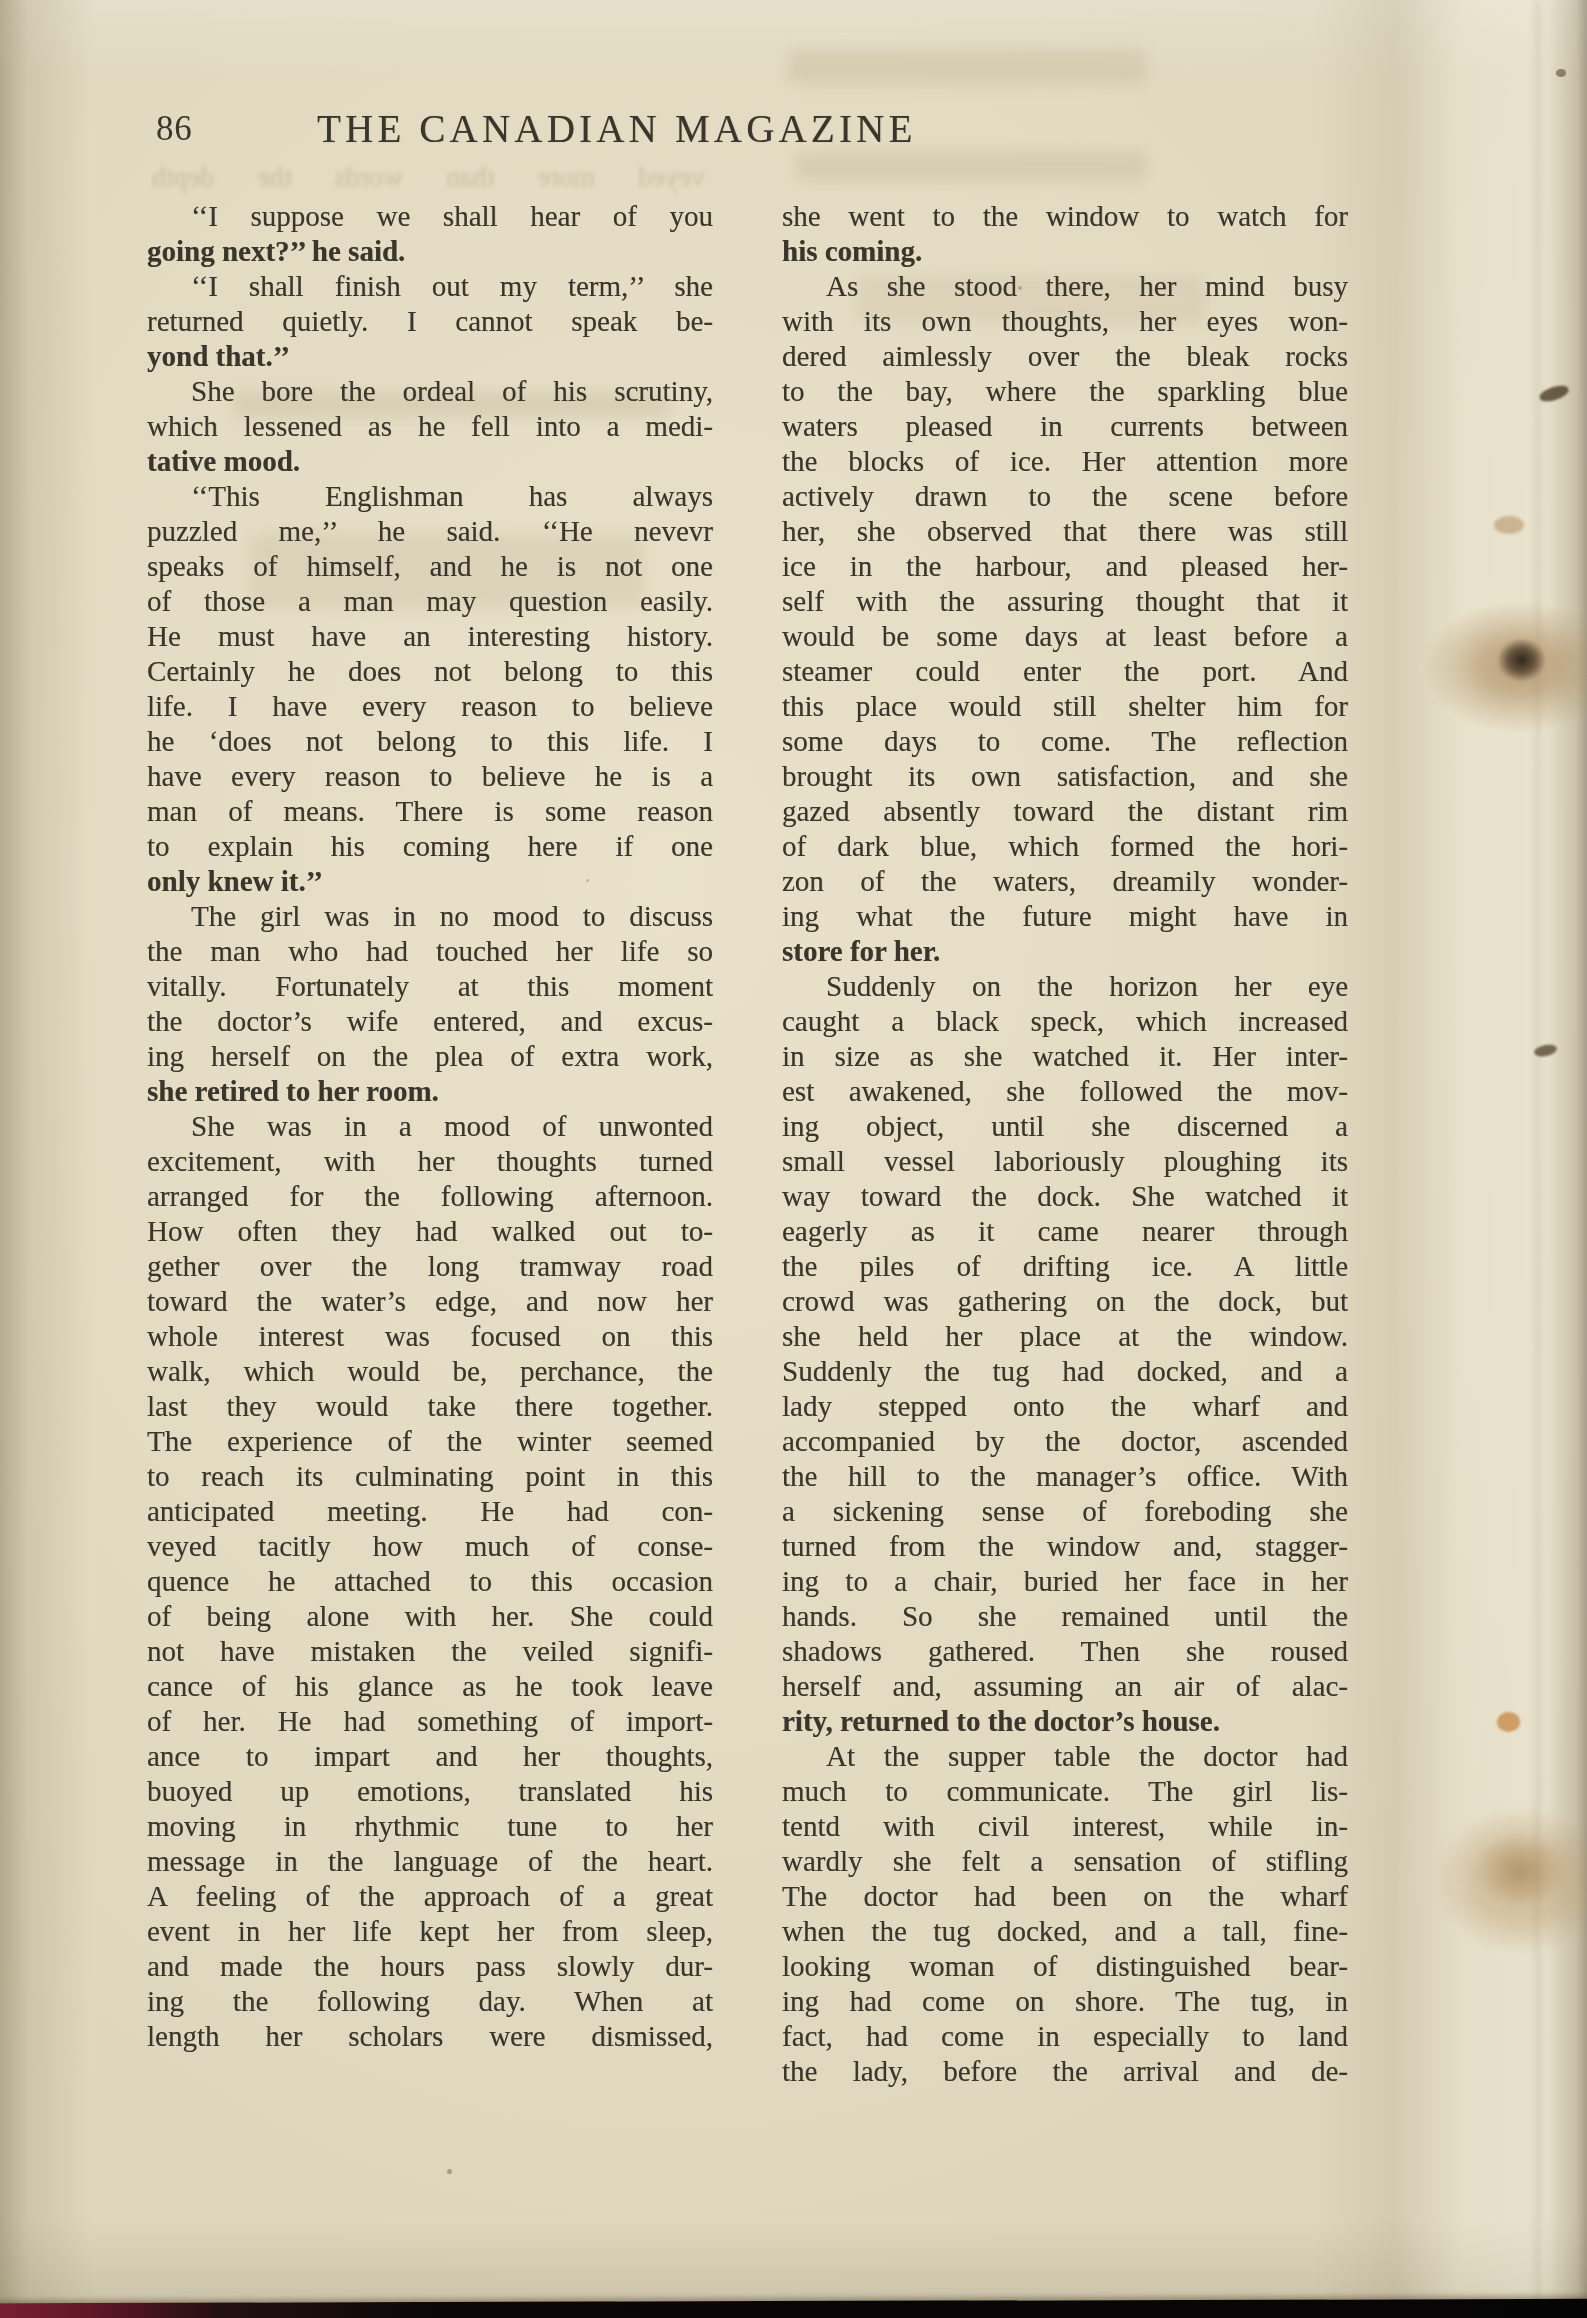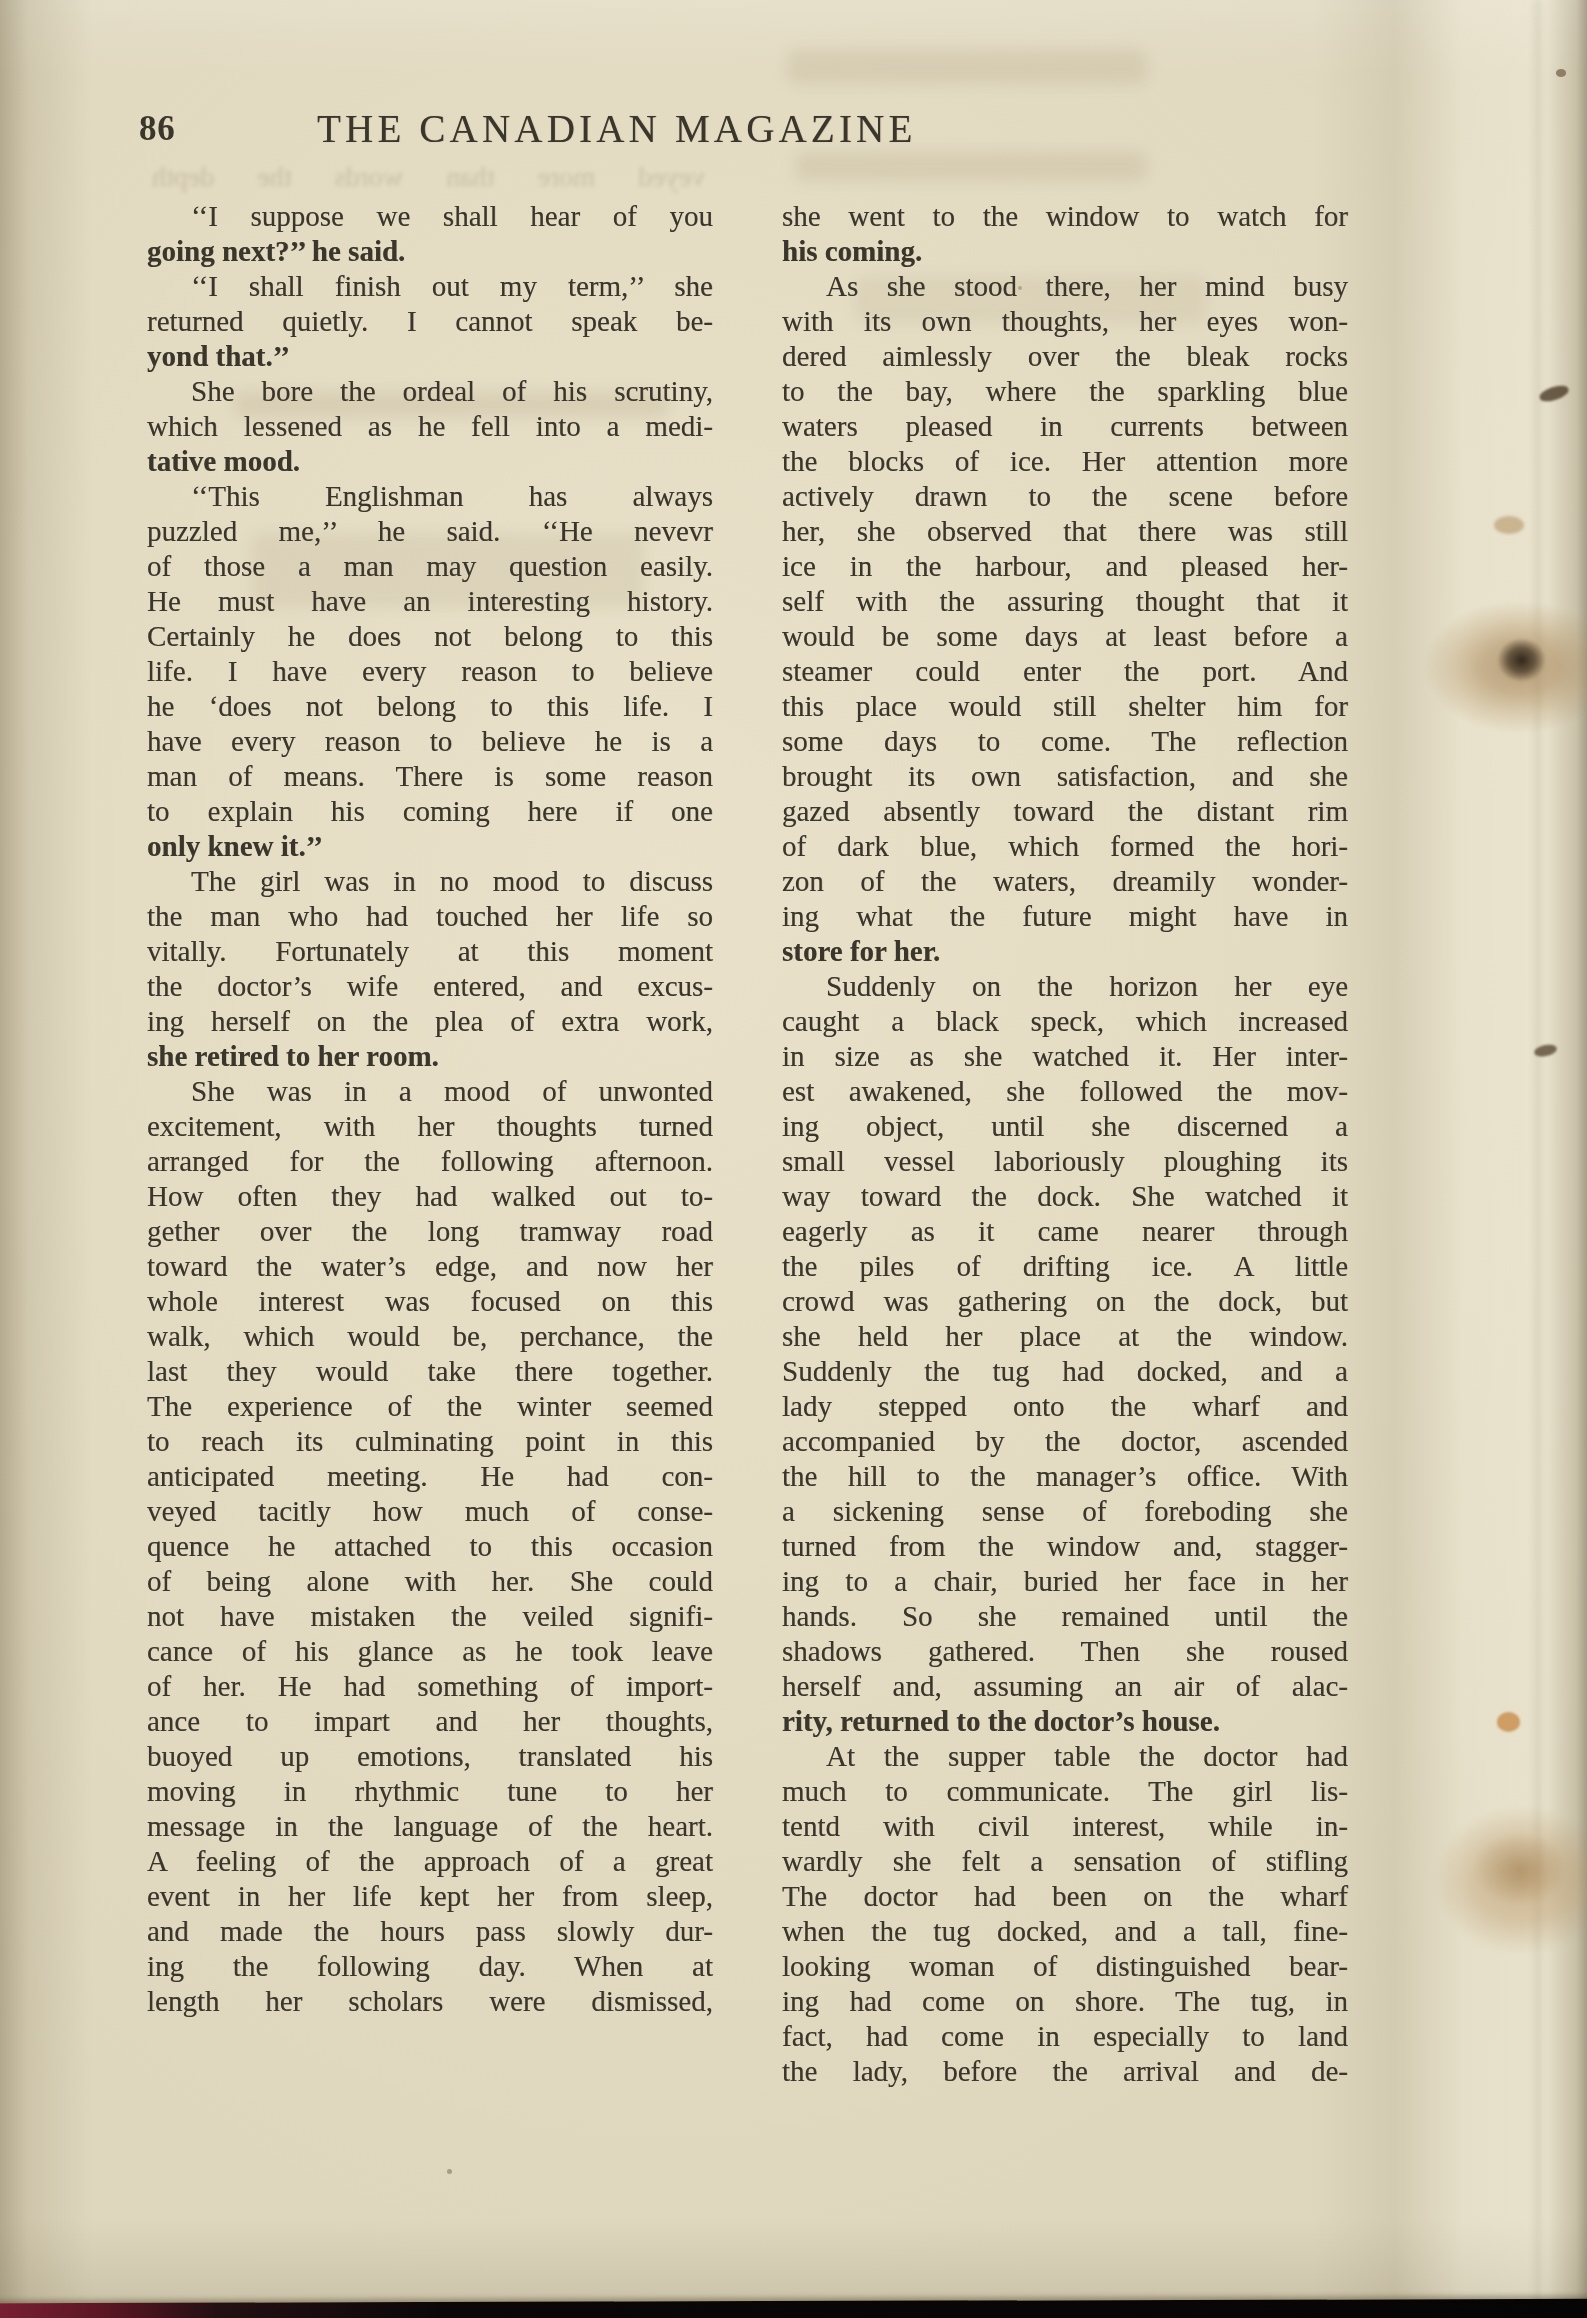--- a/index.html
+++ b/index.html
@@ -55,41 +55,42 @@
     background:linear-gradient(90deg,#7a2034 0%, #5c1624 7%, #241013 14%, #0b0709 28%, #060505 100%);
     box-shadow:0 -3.3px 5px rgba(90,78,54,.45);}
 </style>
 </head>
 <body>
 
 <div class="page">
 
   <div class="crease" style="left:1534px;"></div>
 
-  <div class="page-number" style="left:139px;top:109px;font-weight:bold;">86</div>
+  <div class="page-number" style="left:156px;top:109px;">86</div>
   <div class="title" style="left:317px;top:106px;">THE CANADIAN MAGAZINE</div>
 
   <div class="ghost-line" style="left:152px;top:161px;">veyed more than words the depth</div>
   <div class="smudge" style="left:787px;top:49px;width:360px;height:35px;"></div>
   <div class="smudge" style="left:795px;top:152px;width:352px;height:28.5px;"></div>
   <div class="smudge" style="left:234px;top:392px;width:435px;height:25px;"></div>
   <div class="smudge" style="left:251px;top:533px;width:394px;height:75px;opacity:.8;"></div>
   <div class="smudge" style="left:854px;top:276px;width:352px;height:47px;opacity:.7;"></div>
 
   <div class="col" style="left:147px;top:199px;">
       <div class="line indent">‘‘I suppose we shall hear of you</div>
       <div class="line para-end">going next?’’ he said.</div>
       <div class="line indent">‘‘I shall finish out my term,’’ she</div>
       <div class="line">returned quietly. I cannot speak be-</div>
       <div class="line para-end">yond that.’’</div>
       <div class="line indent">She bore the ordeal of his scrutiny,</div>
       <div class="line">which lessened as he fell into a medi-</div>
       <div class="line para-end">tative mood.</div>
       <div class="line indent">‘‘This Englishman has always</div>
       <div class="line">puzzled me,’’ he said. ‘‘He nevevr</div>
+      <div class="line">speaks of himself, and he is not one</div>
       <div class="line">of those a man may question easily.</div>
       <div class="line">He must have an interesting history.</div>
       <div class="line">Certainly he does not belong to this</div>
       <div class="line">life. I have every reason to believe</div>
       <div class="line">he ‘does not belong to this life. I</div>
       <div class="line">have every reason to believe he is a</div>
       <div class="line">man of means. There is some reason</div>
       <div class="line">to explain his coming here if one</div>
       <div class="line para-end">only knew it.’’</div>
       <div class="line indent">The girl was in no mood to discuss</div>

